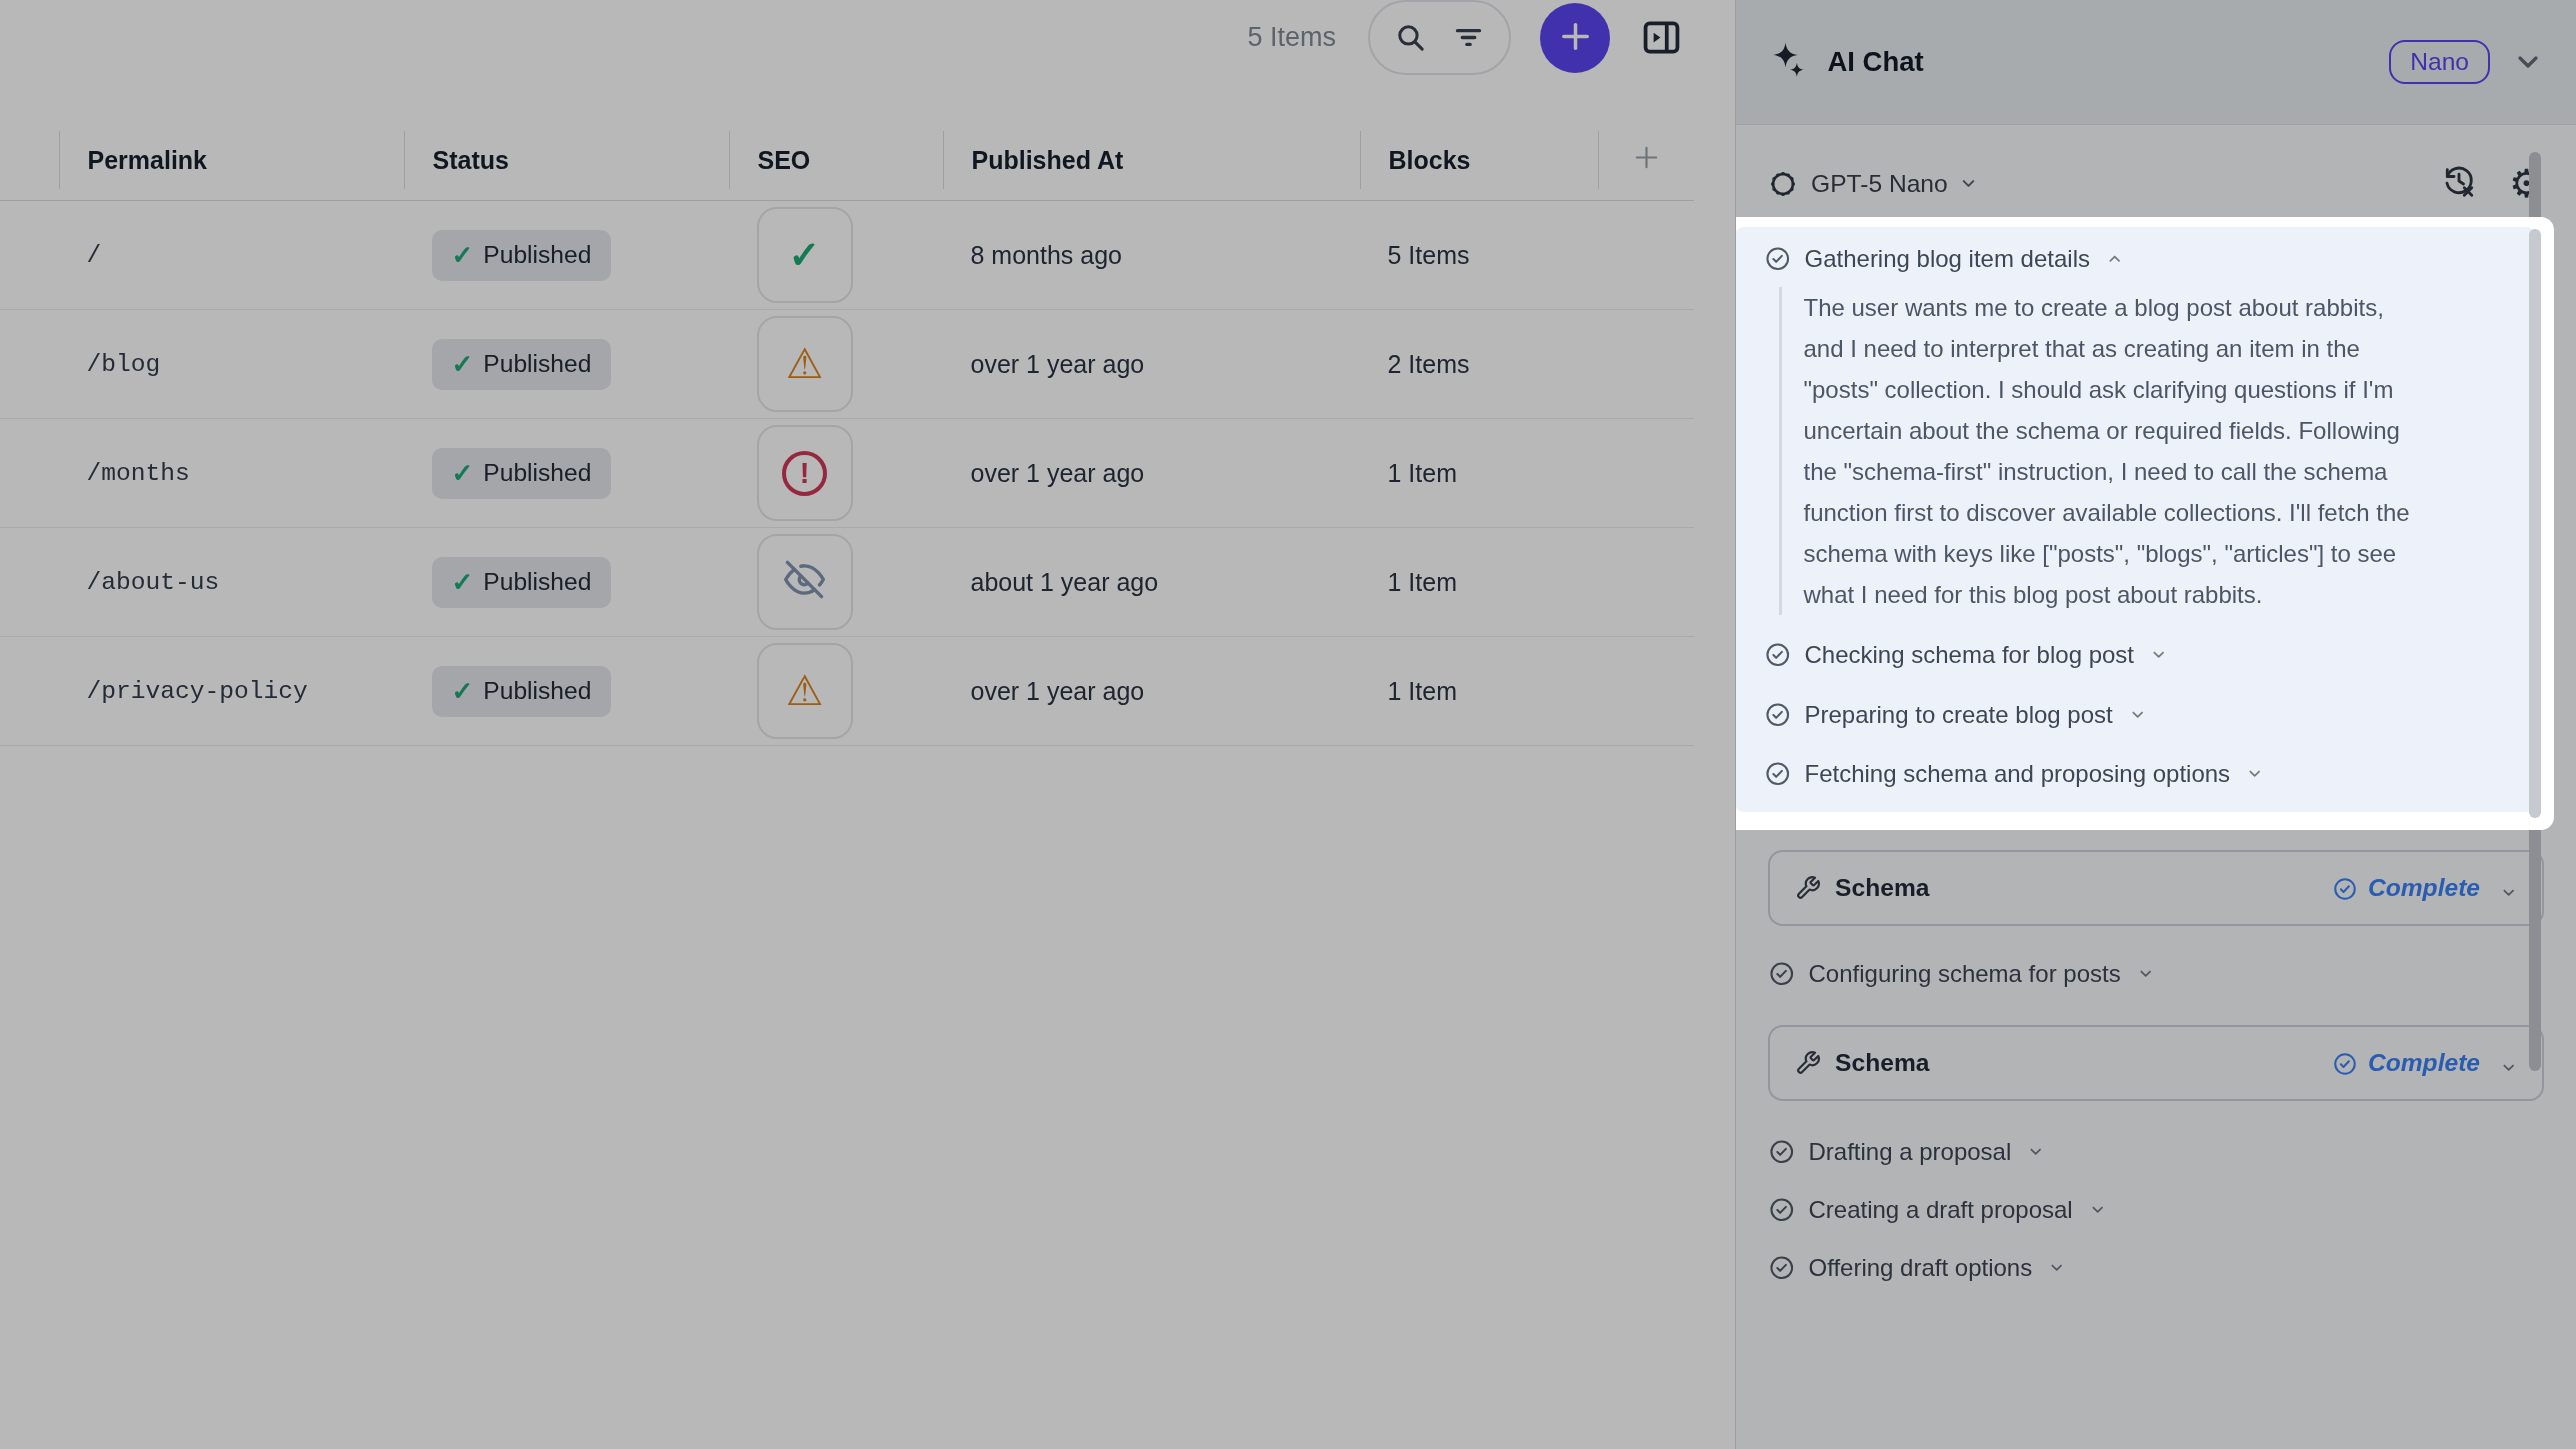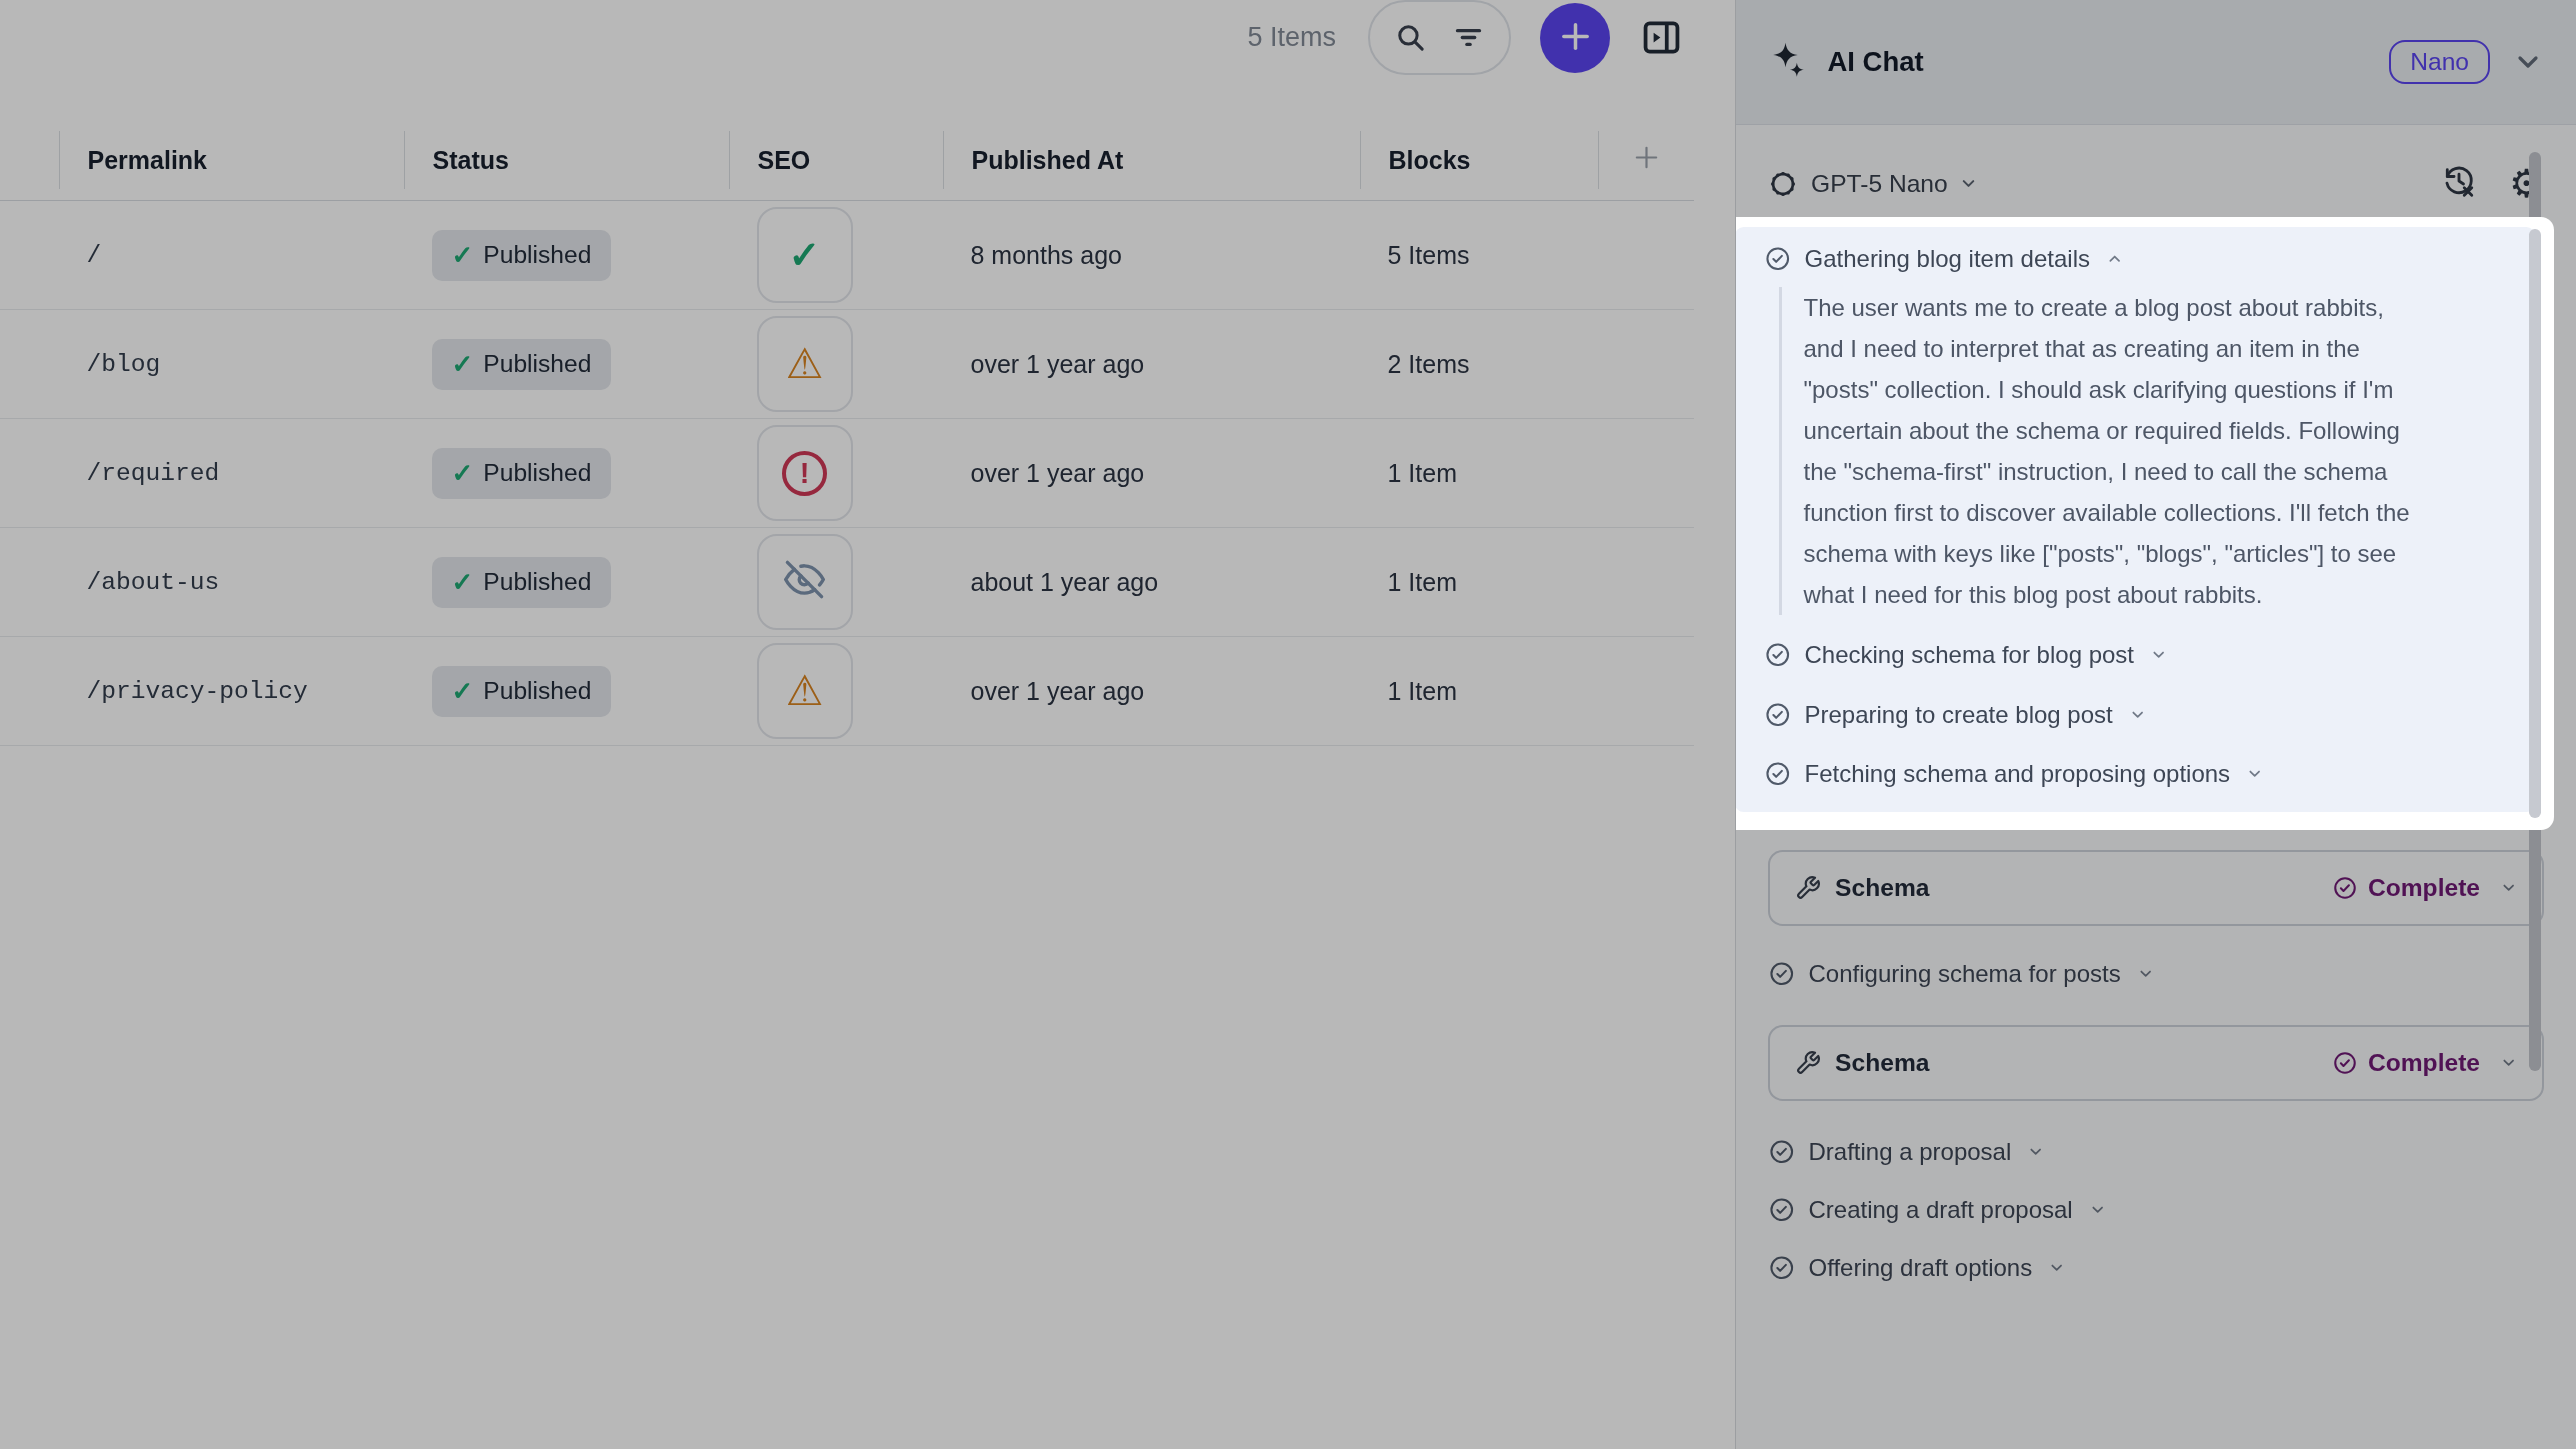--- a/index.html
+++ b/index.html
@@ -78,22 +78,22 @@
   .reason-quote { margin:11.6px 0 24.6px 14.5px; border-left:3.6px solid #d3d8e3; padding-left:22px;
     font-size:24px; line-height:41px; color:#4d5666; }
   .reason-group .step-row { margin-bottom:27.5px; }
   .reason-group .step-row:last-child { margin-bottom:0; }
   .reason-group .step-row.head { margin-bottom:0; }
 
   .tool-card { margin-top:20px; height:76px; border:2.2px solid #ccd1da; border-radius:14.5px;
     display:flex; align-items:center; padding:0 24.6px; background:transparent; }
   .tool-card .wrench { color:#38404e; display:flex; margin-right:14.5px; }
   .tool-name { font-size:24.6px; font-weight:700; color:#232c3b; }
-  .tool-status { display:flex; align-items:center; gap:10px; color:#701a75;
-    font-size:24.6px; font-weight:700; }
+  .tool-status { display:flex; align-items:flex-end; gap:10px; color:#3b82f6;
+    font-size:24.6px; font-weight:700;font-style:italic; }
   .tool-status .chev { color:#707987; display:flex; margin-left:10px; }
 
   .post-step { margin:32px 0 35px 0; }
   .post-step-tight { margin:35px 0 26px 0; }
   .post-step-last { margin:26px 0 0 0; }
 
   .chat-thumb { position:absolute; right:35px; top:152px; height:919px; width:11.6px;
     border-radius:5.8px; background:#c2c5cc; z-index:5; }
 
   
@@ -189,21 +189,21 @@
                 <span class="seo-warn">⚠</span>
               </span>
             </div>
           <div class="t-cell">over 1 year ago</div>
           <div class="t-cell">2 Items</div>
           <div class="t-cell"></div>
         </div>
 
         <div class="t-row">
           <div class="t-cell"></div>
-          <div class="t-cell mono">/required</div>
+          <div class="t-cell mono">/months</div>
           <div class="t-cell"><span class="status-badge">
                 <span class="check-green">✓</span>
                 <span>Published</span>
               </span></div>
           <div class="t-cell">
               <span class="seo-btn">
                 <span class="seo-err">!</span>
               </span>
             </div>
           <div class="t-cell">over 1 year ago</div>

